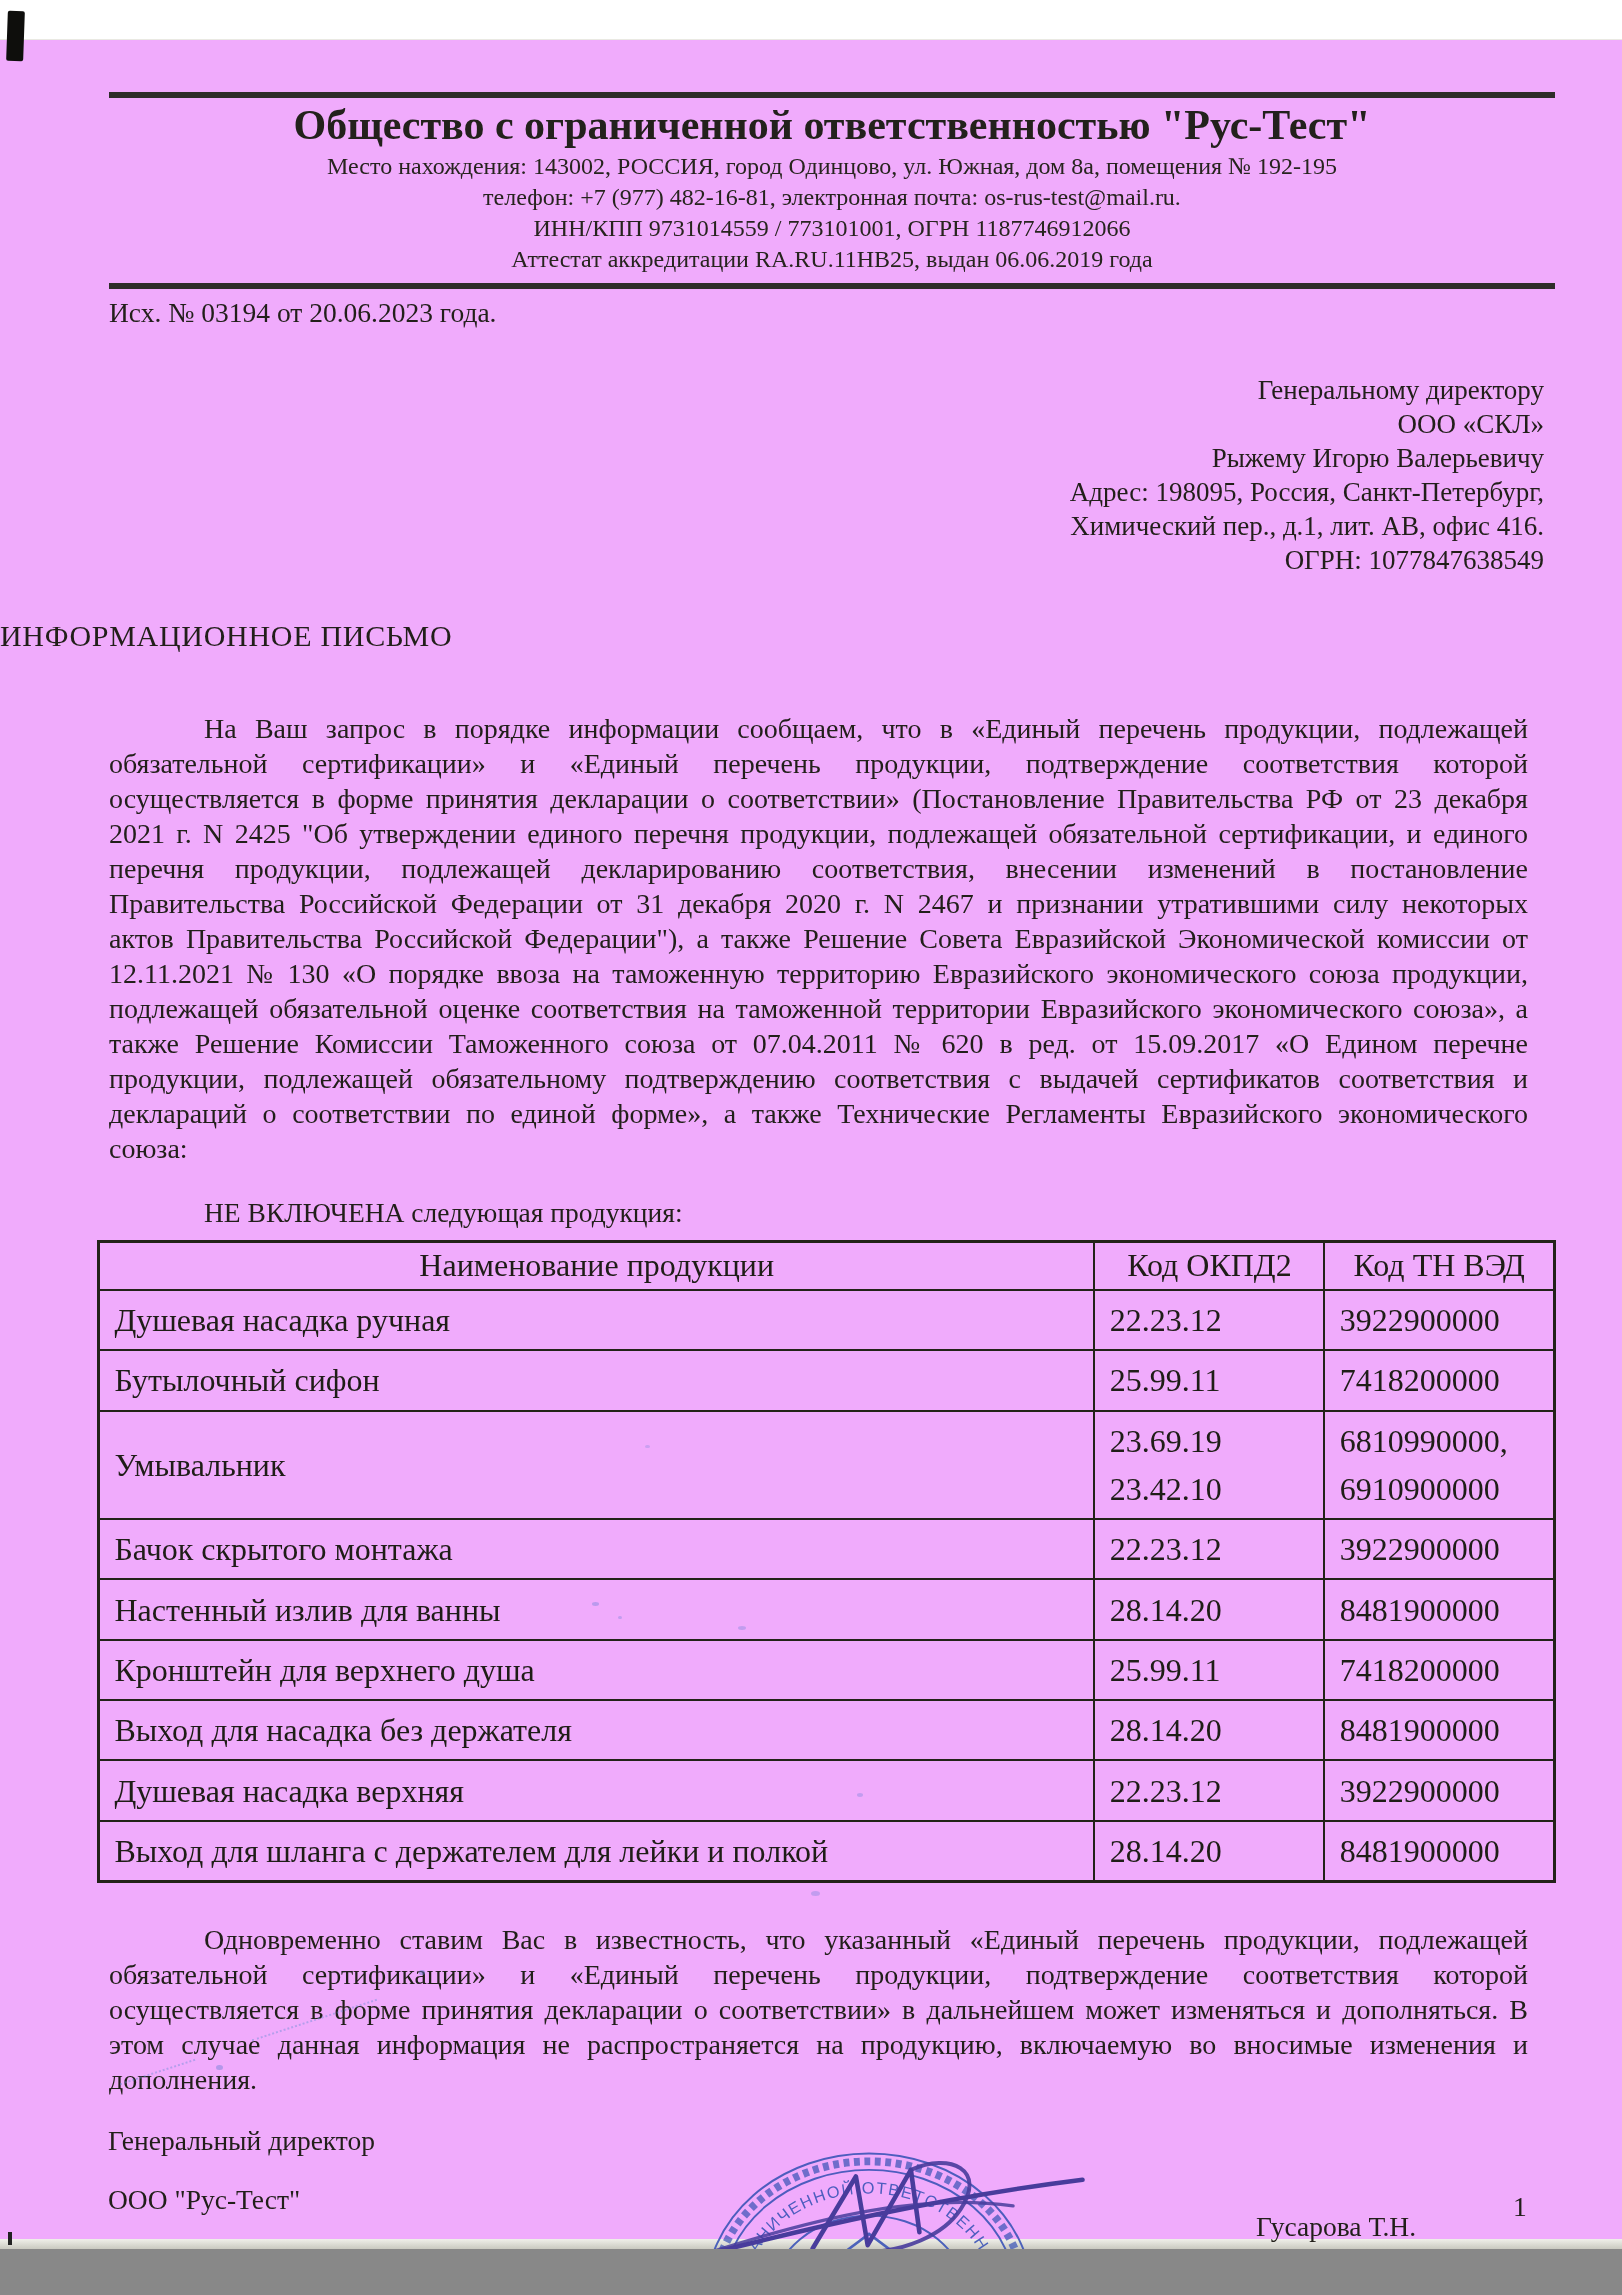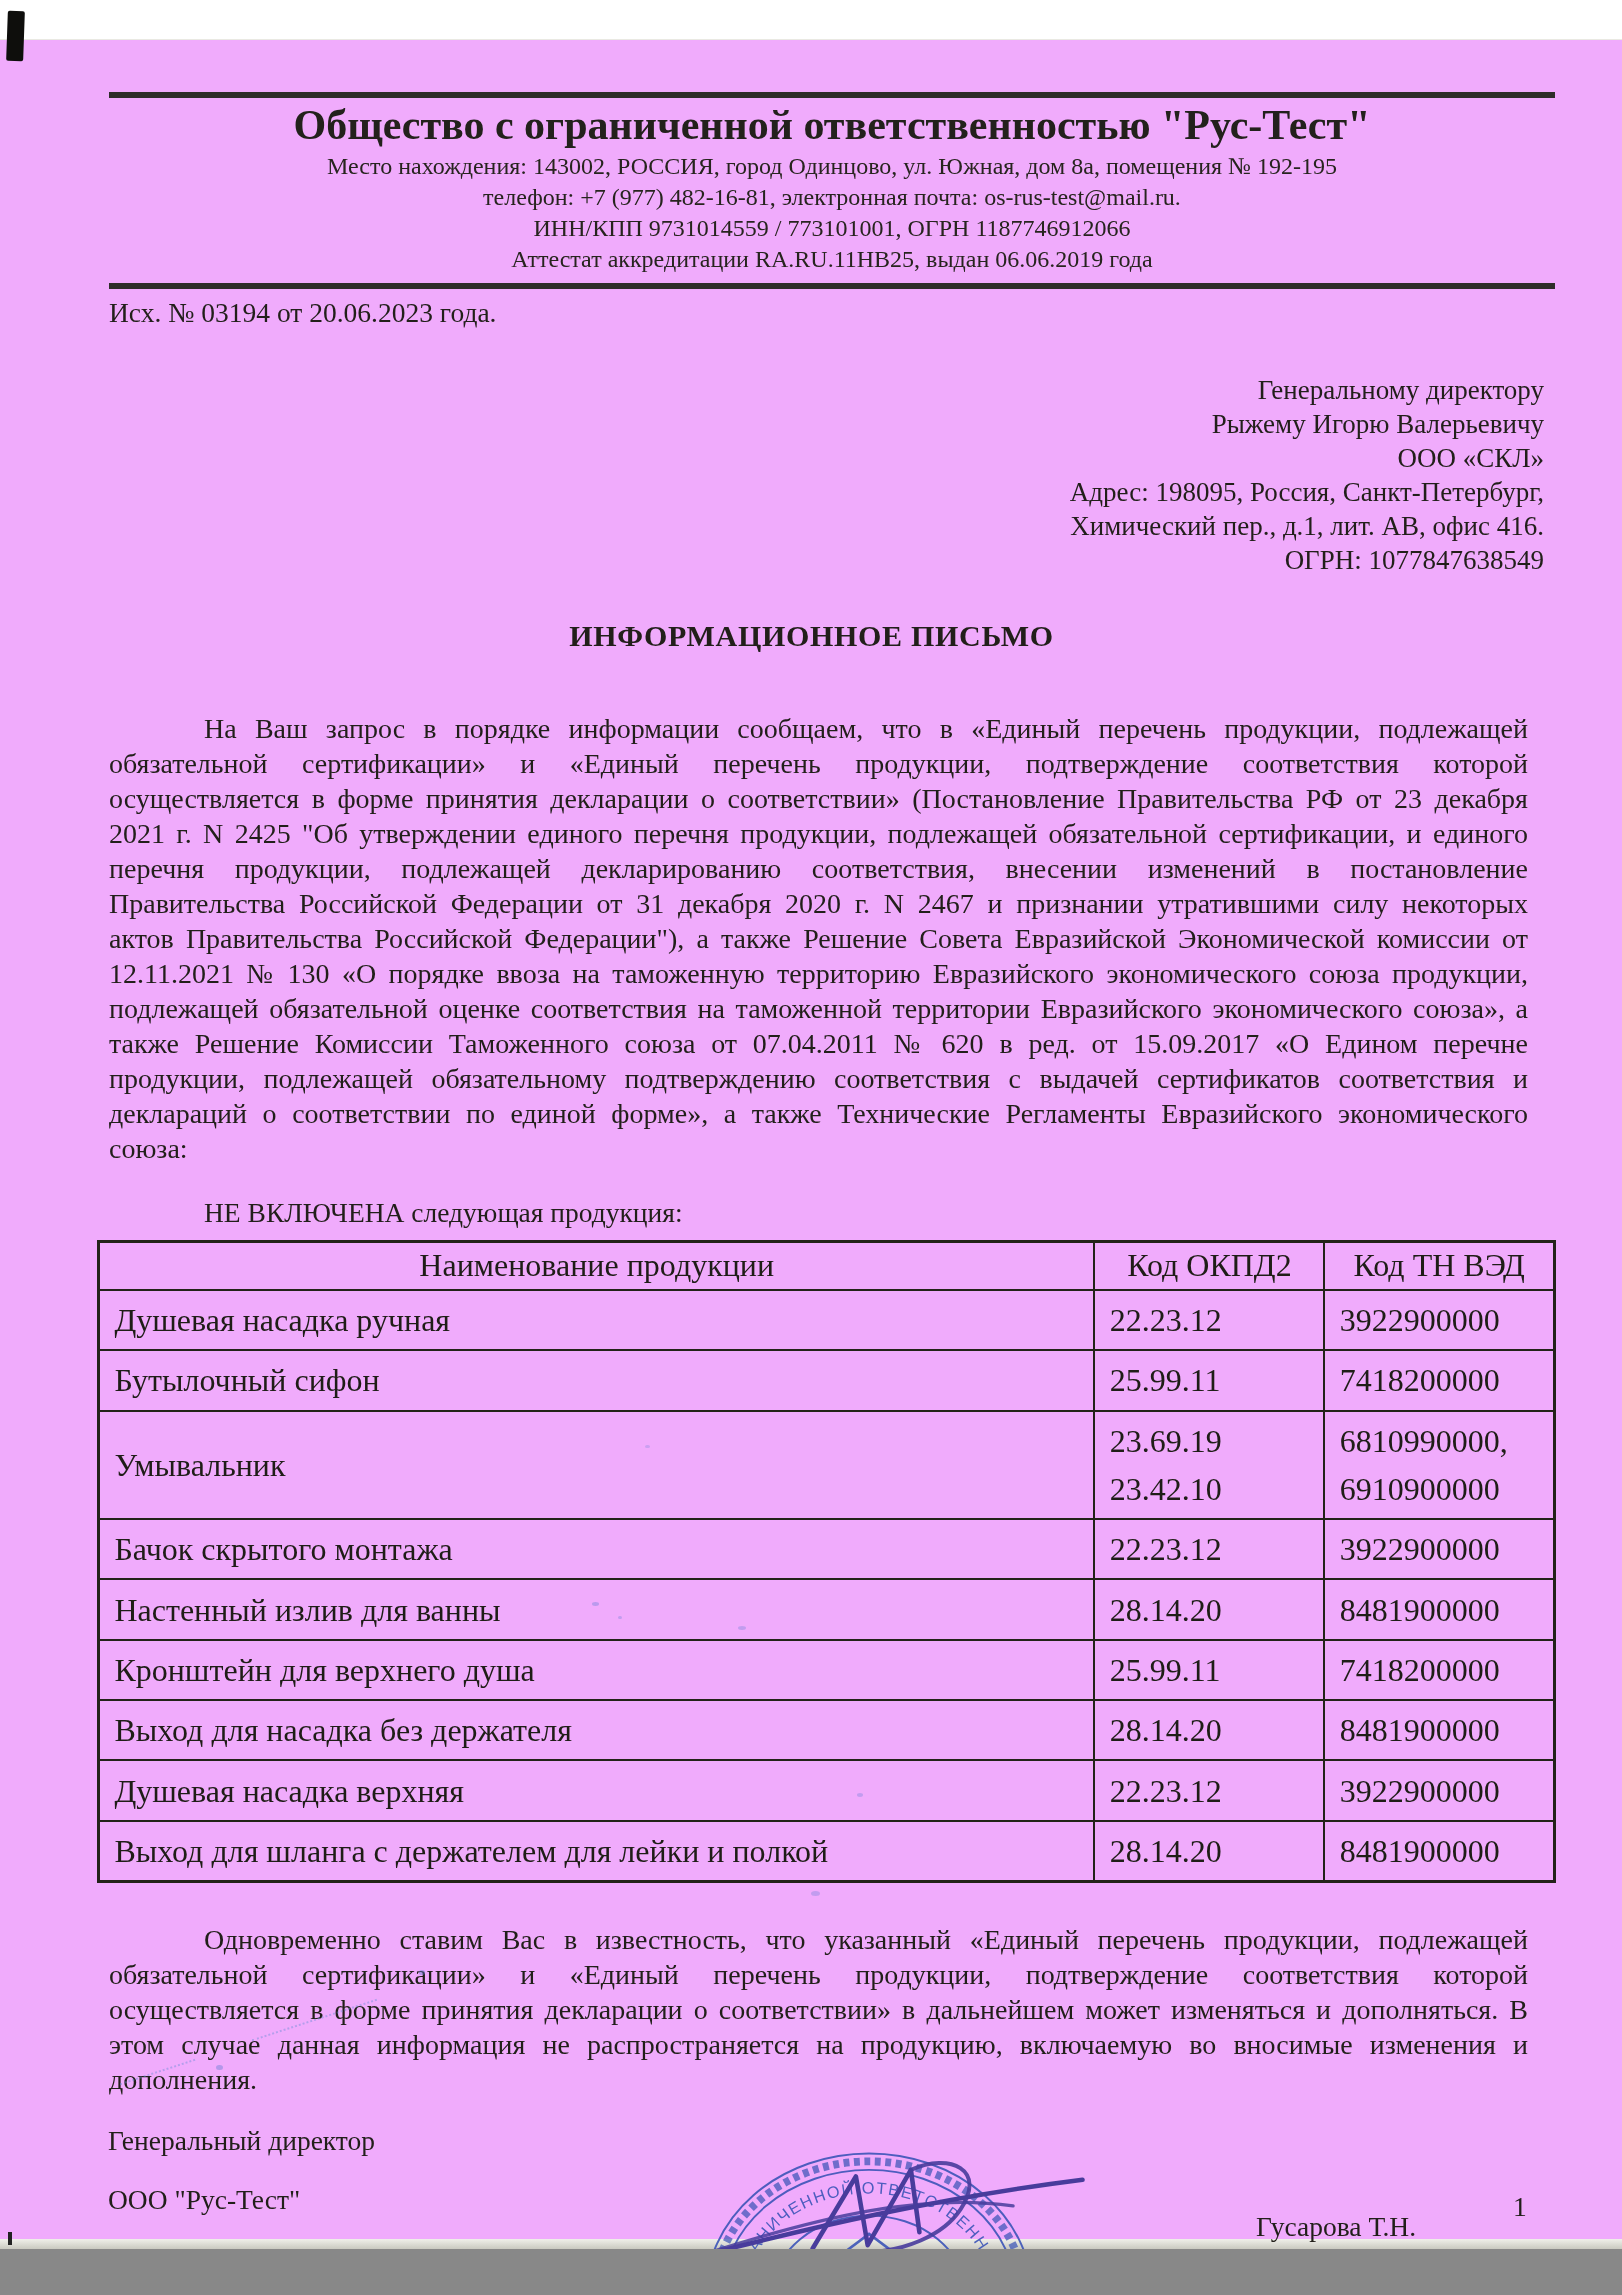--- a/index.html
+++ b/index.html
@@ -26,21 +26,21 @@
     text-align:center;font-weight:bold;font-size:42px;line-height:51px;
     margin-top:2.6px;letter-spacing:0px;color:#23211c;
   }
   .letterhead-lines{text-align:center;font-size:24px;line-height:31px;color:#27241e;}
   .letterhead .rule.bottom{margin-top:7.9px;}
 
   .outgoing{margin:7.9px 68px 0 109px;font-size:27.5px;}
 
   .addressee{margin:44px 79px 0 0;text-align:right;font-size:27px;line-height:34px;}
 
-  .doc-title{margin-top:42px;text-align:center;font-weight:bold;font-size:30px;letter-spacing:0.7px;}
+  .doc-title{margin-top:42px;text-align:left;font-weight:normal;font-size:30px;letter-spacing:0.7px;}
 
   .para{
     margin:58px 95px 0 109px;
     font-size:28px;line-height:35px;
     text-align:justify;text-indent:95px;
     word-spacing:3.3px;
   }
   .para.second{margin-top:39px;}
   .not-included{margin:31px 95px 0 109px;font-size:27.5px;text-indent:95px;}
 
@@ -91,22 +91,22 @@
       <div>ИНН/КПП 9731014559 / 773101001, ОГРН 1187746912066</div>
       <div>Аттестат аккредитации RA.RU.11НВ25, выдан 06.06.2019 года</div>
     </div>
     <div class="rule bottom"></div>
   </div>
 
   <div class="outgoing">Исх. № 03194 от 20.06.2023 года.</div>
 
   <div class="addressee">
     <div>Генеральному директору</div>
+    <div>ООО «СКЛ»</div>
     <div>Рыжему Игорю Валерьевичу</div>
-    <div>ООО «СКЛ»</div>
     <div>Адрес: 198095, Россия, Санкт-Петербург,</div>
     <div>Химический пер., д.1, лит. АВ, офис 416.</div>
     <div>ОГРН: 1077847638549</div>
   </div>
 
   <div class="doc-title">ИНФОРМАЦИОННОЕ ПИСЬМО</div>
 
   <div class="para">На Ваш запрос в порядке информации сообщаем, что в «Единый перечень продукции, подлежащей обязательной сертификации» и «Единый перечень продукции, подтверждение соответствия которой осуществляется в форме принятия декларации о соответствии» (Постановление Правительства РФ от 23 декабря 2021 г. N 2425 "Об утверждении единого перечня продукции, подлежащей обязательной сертификации, и единого перечня продукции, подлежащей декларированию соответствия, внесении изменений в постановление Правительства Российской Федерации от 31 декабря 2020 г. N 2467 и признании утратившими силу некоторых актов Правительства Российской Федерации"), а также Решение Совета Евразийской Экономической комиссии от 12.11.2021 № 130 «О порядке ввоза на таможенную территорию Евразийского экономического союза продукции, подлежащей обязательной оценке соответствия на таможенной территории Евразийского экономического союза», а также Решение Комиссии Таможенного союза от 07.04.2011 № 620 в ред. от 15.09.2017 «О Едином перечне продукции, подлежащей обязательному подтверждению соответствия с выдачей сертификатов соответствия и деклараций о соответствии по единой форме», а также Технические Регламенты Евразийского экономического союза:</div>
 
   <div class="not-included">НЕ ВКЛЮЧЕНА следующая продукция:</div>

